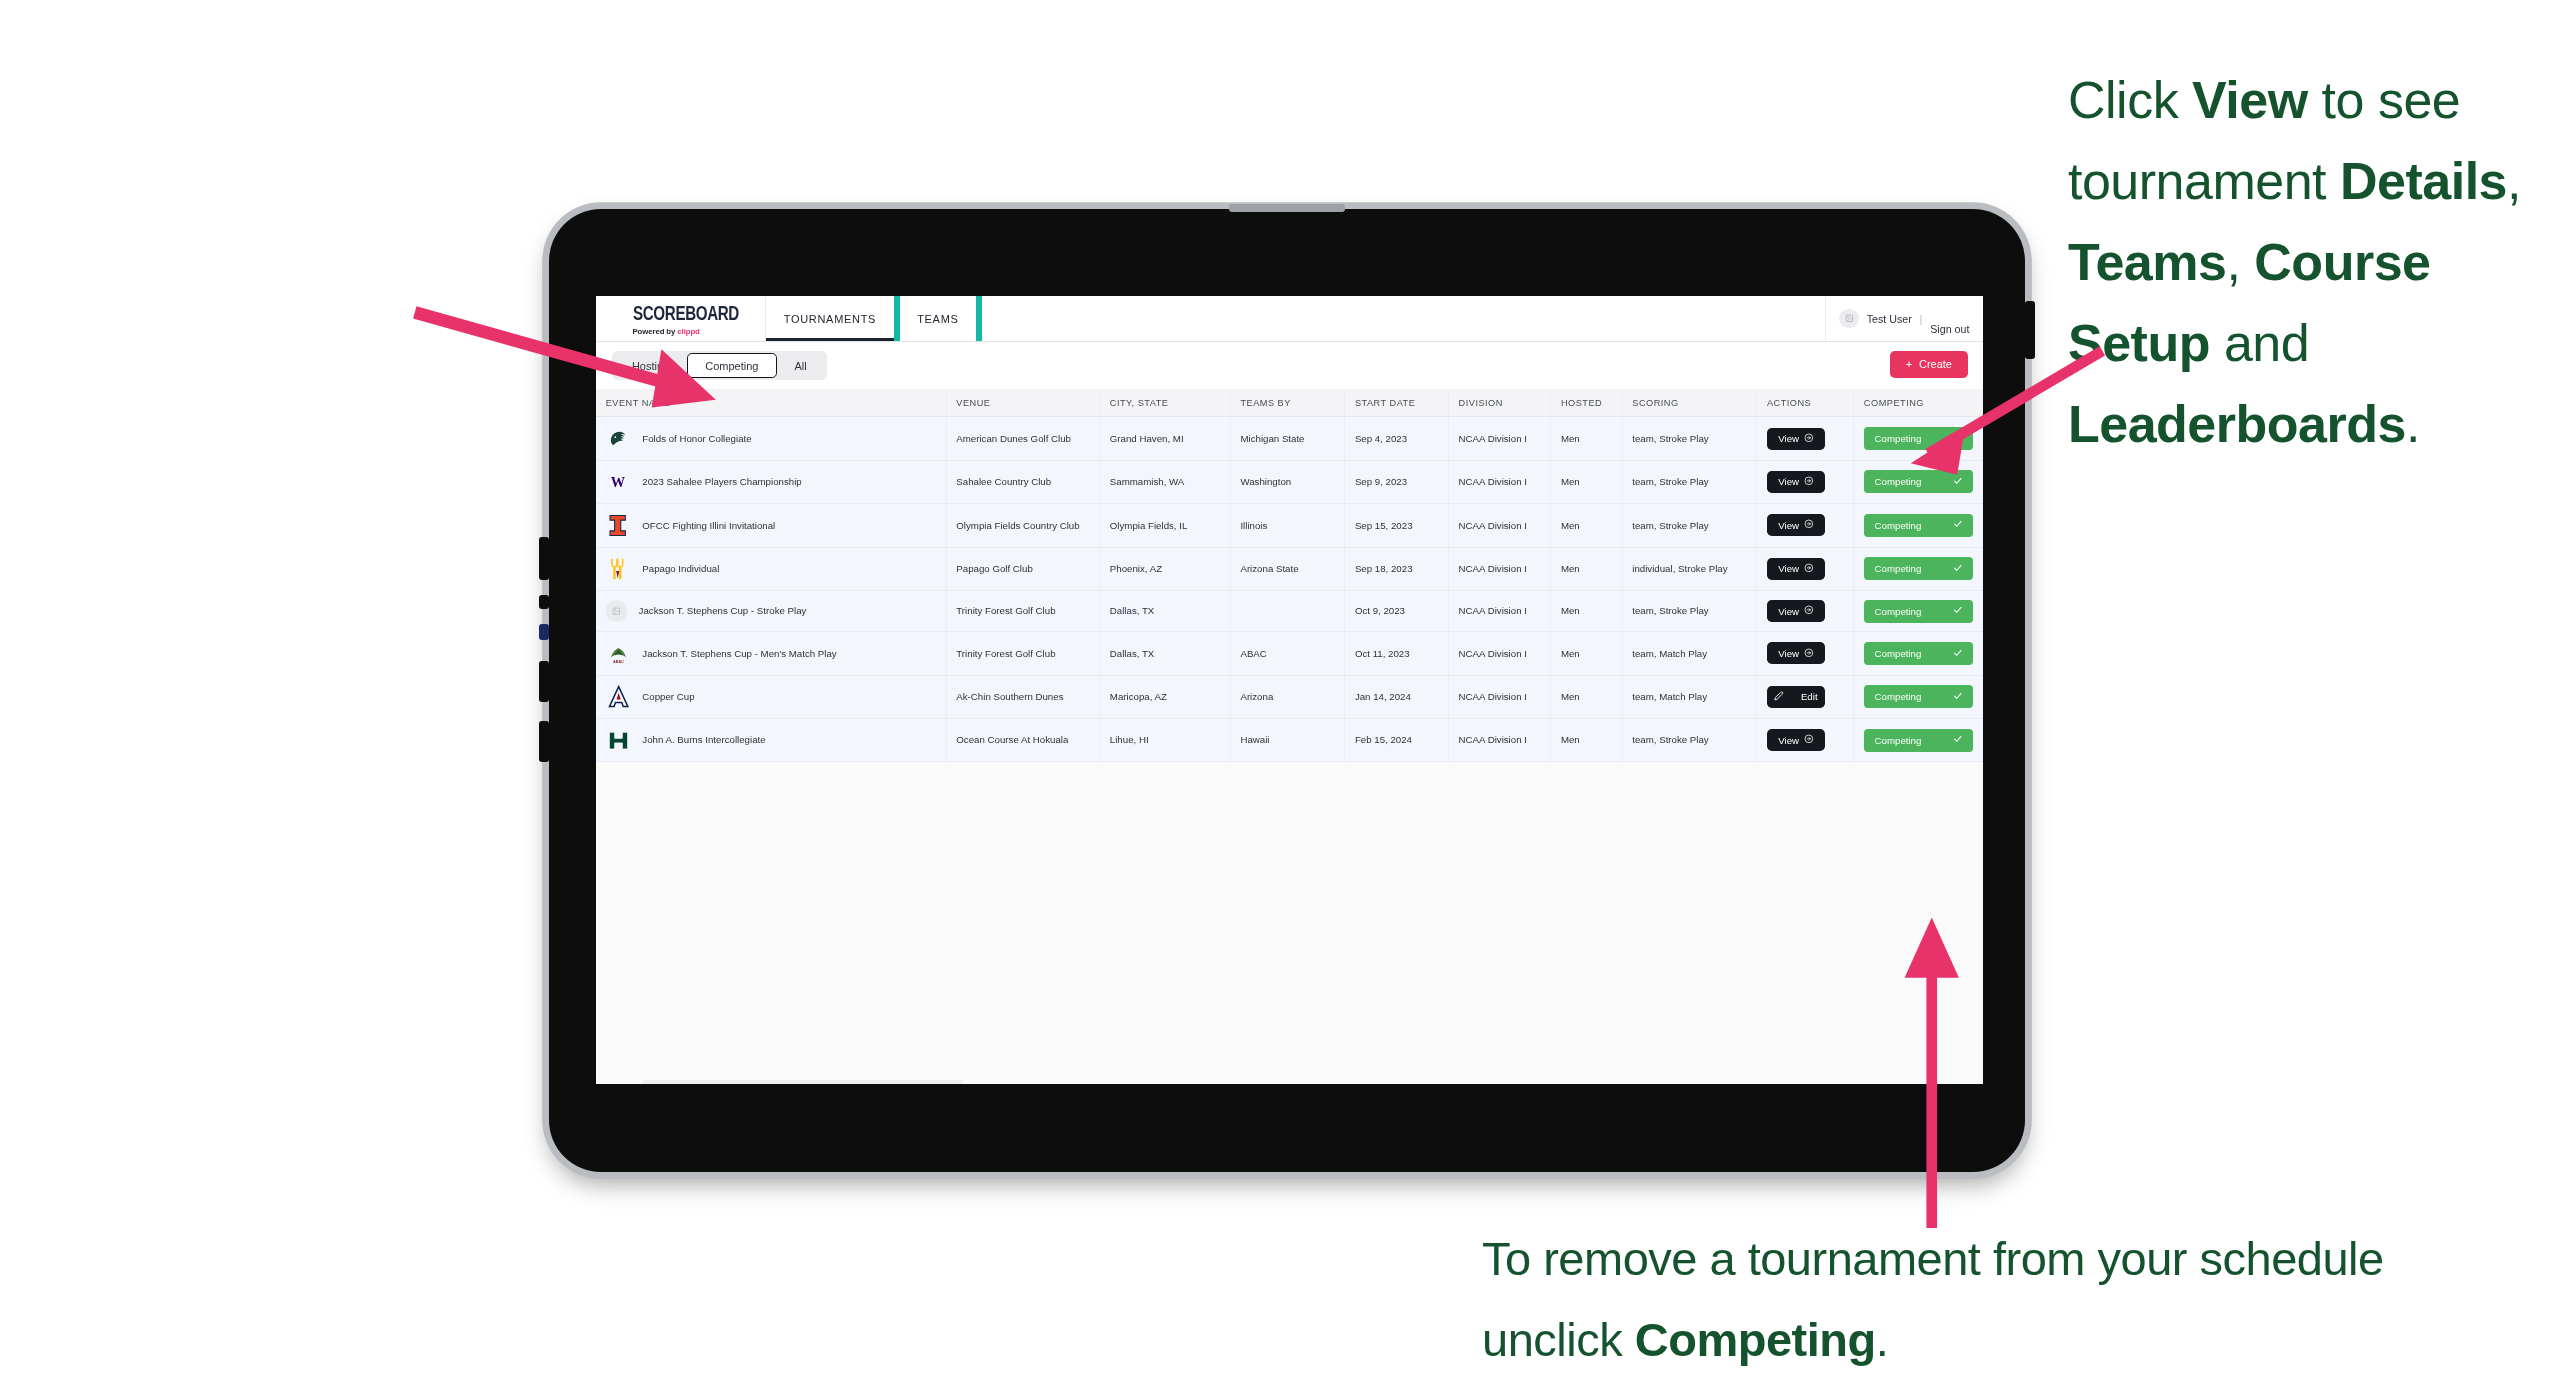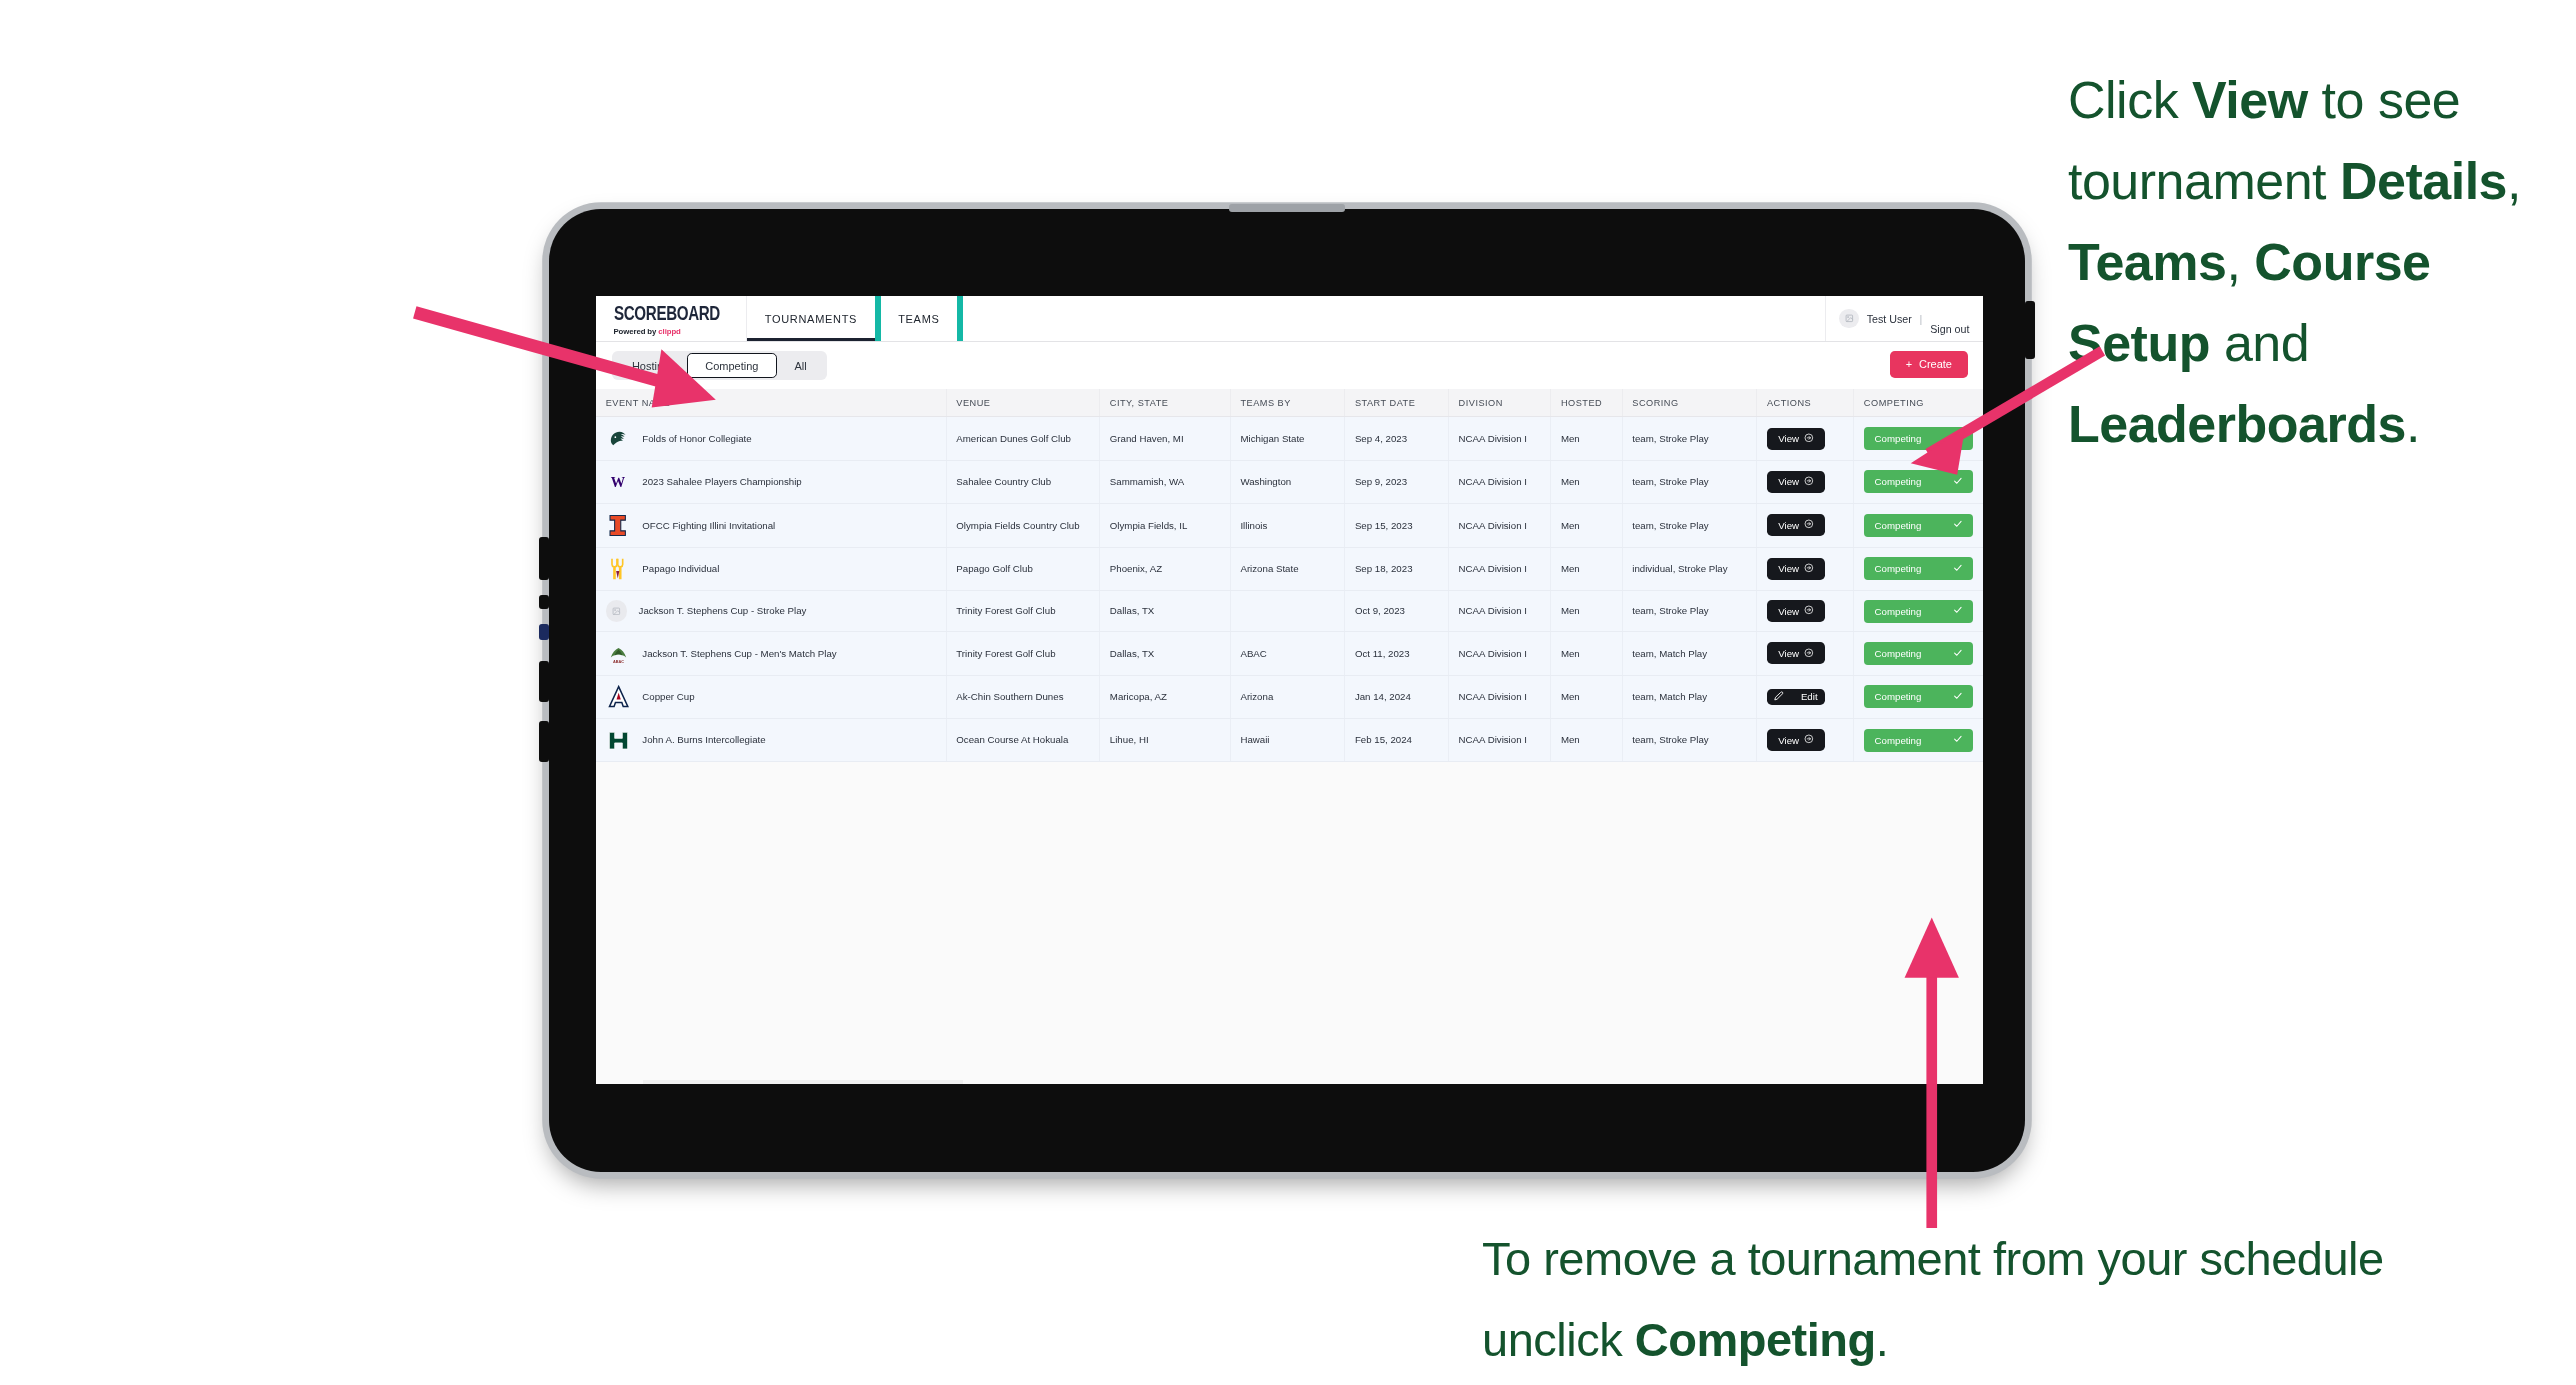--- a/index.html
+++ b/index.html
@@ -56,21 +56,21 @@
     width:1387px; height:788px;
     background:#fafafa; overflow:hidden;
   }
 
   
   #topbar{
     height:46px; background:#fff; display:flex; align-items:stretch;
     border-bottom:1px solid #e3e3e6;
   }
   .brand{ padding:4.8px 17.5px 0 17.5px; display:flex; flex-direction:column; justify-content:center;
-          border-right:1px solid #ececef; }
+          border-right:1px solid #ececef;margin-left:19px; }
   .brand .sb-logo{
     font-family:"Liberation Sans", sans-serif;
     font-weight:700; font-size:16.5px; letter-spacing:-0.4px;
     color:#1e2639; transform:scaleY(1.25) scaleX(0.92); transform-origin:left center;
     line-height:15.5px;
   }
   .brand .sb-sub{ font-size:7.8px; font-weight:700; color:#20262f; margin-top:4.8px; letter-spacing:-0.1px;}
   .brand .sb-sub em{ color:#e8336a; font-style:normal; font-weight:700;}
   .navtab{
     display:flex; align-items:center; padding:0 17.5px; font-size:11px;
@@ -137,21 +137,21 @@
             display:flex;align-items:center;justify-content:center;color:#b0b4bc;font-size:8.7px;}
 
   .btn-view{
     background:#16181d; color:#fff; border:none; border-radius:4.8px;
     height:22px; width:58px; font-size:9.7px; cursor:pointer;
     display:flex; align-items:center; justify-content:center; gap:4.8px;
     font-family:"Liberation Sans",sans-serif;
   }
   .btn-edit{
     background:#16181d; color:#fff; border:none; border-radius:4.8px;
-    height:16px; width:58px; font-size:9.7px; cursor:pointer;
+    height:22px; width:58px; font-size:9.7px; cursor:pointer;
     display:flex; align-items:center; justify-content:center; gap:17px;
     font-family:"Liberation Sans",sans-serif;
   }
   .btn-competing{
     background:#4cb45c; color:#fff; border:none; border-radius:3.9px;
     height:23px; width:100%; max-width:116px; font-size:9.7px; cursor:pointer;
     display:flex; align-items:center; justify-content:space-between;
     padding:0 10.7px; font-family:"Liberation Sans",sans-serif;
   }
   .empty-area{ height:114px; background:#fafafa; }

